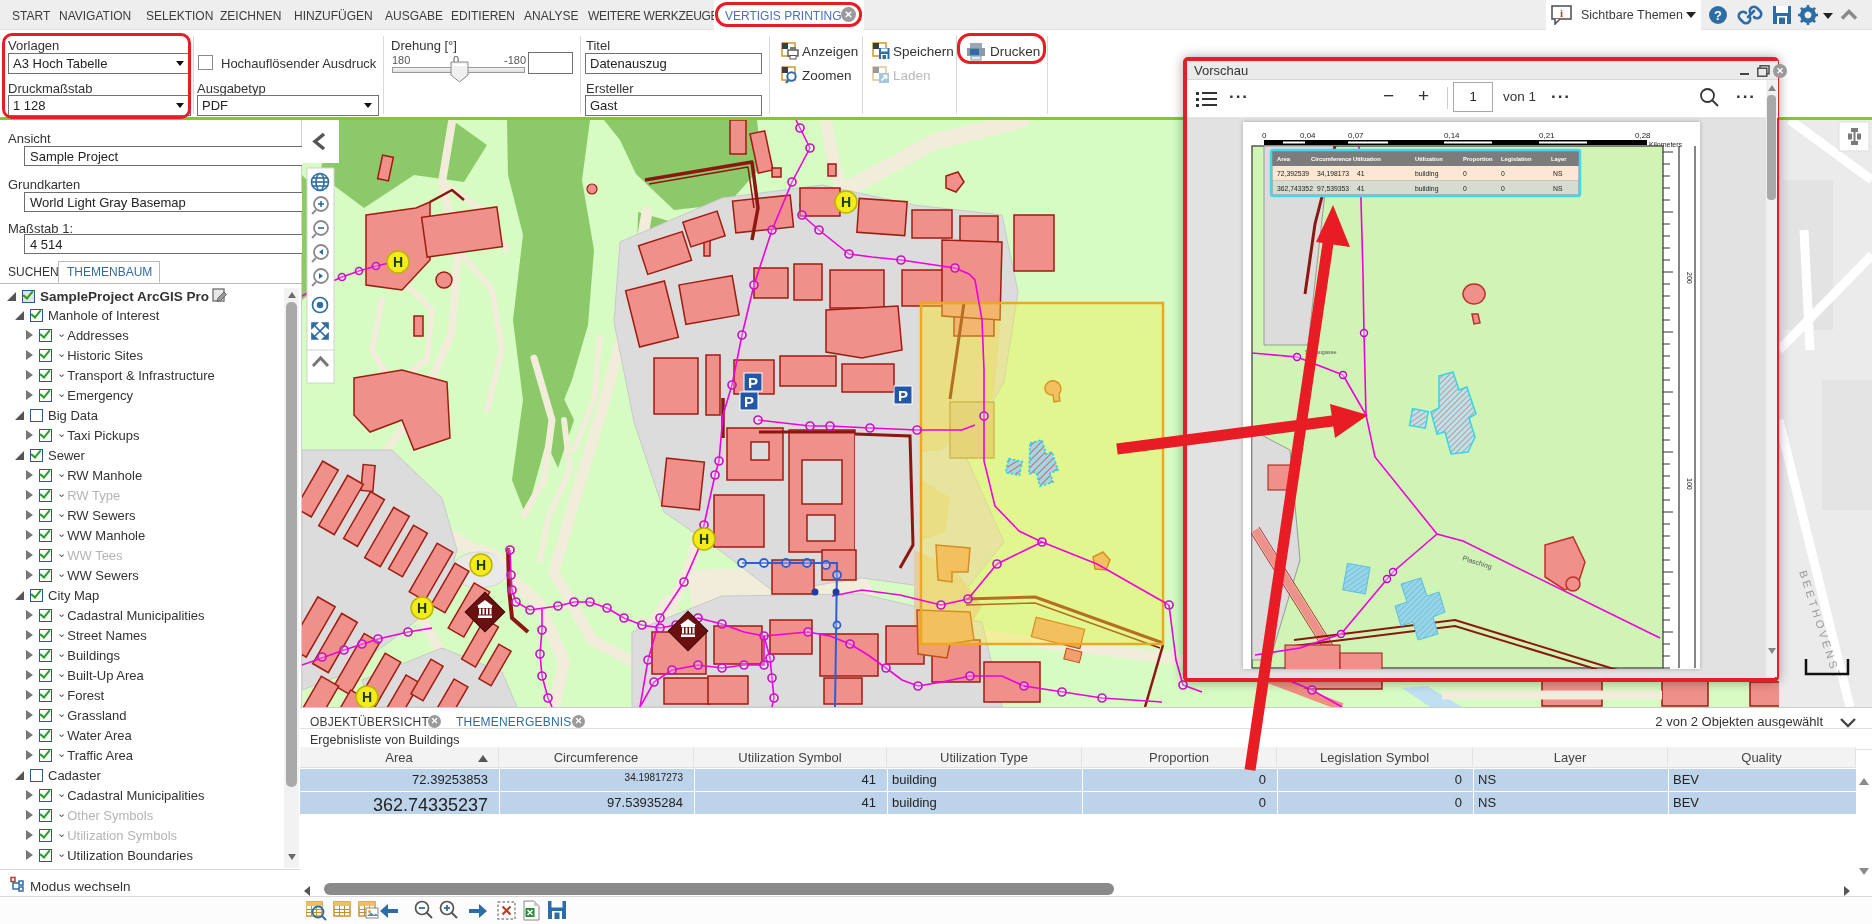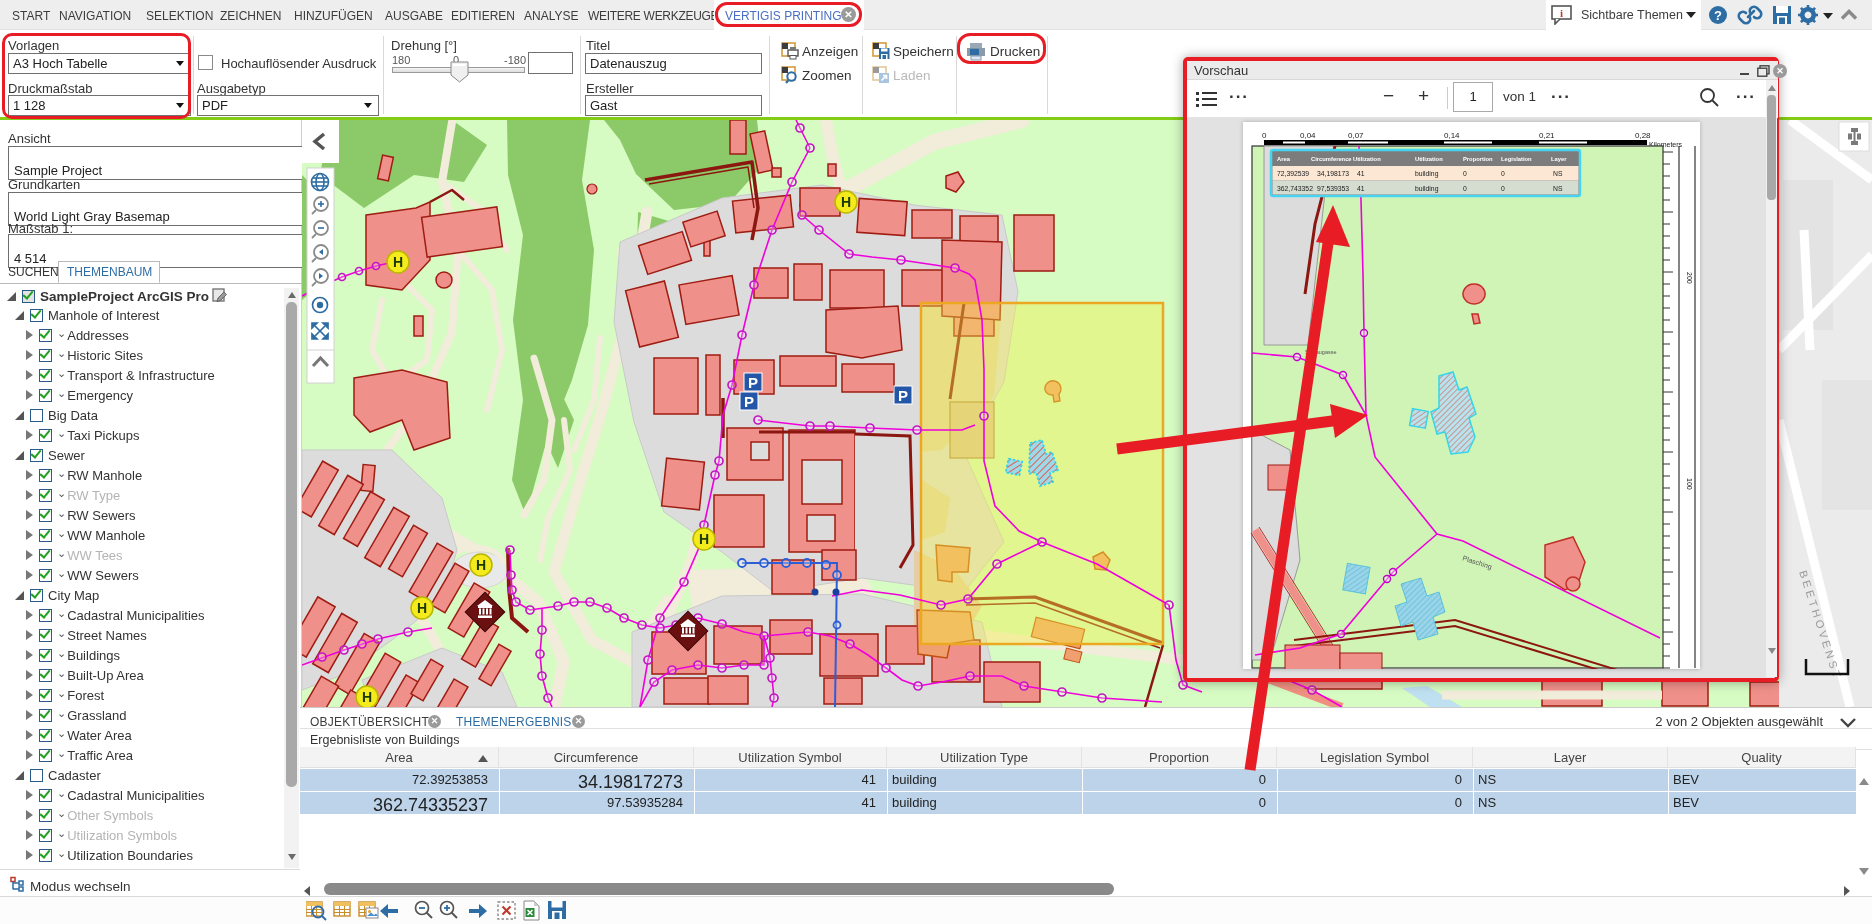--- a/index.html
+++ b/index.html
@@ -18,21 +18,21 @@
 .rlabel{position:absolute;font-size:13px;color:#333;white-space:nowrap}
 .rselect{position:absolute;height:21px;border:1px solid #717171;background:#fff;font-size:13px;color:#222;padding:2px 4px;white-space:nowrap}
 .rselect .dar{position:absolute;right:6px;top:7px;width:0;height:0;border-left:4.5px solid transparent;border-right:4.5px solid transparent;border-top:5px solid #111}
 .rinput{position:absolute;height:21px;border:1px solid #717171;background:#fff;font-size:13px;color:#222;padding:2px 4px}
 .btnlabel{position:absolute;font-size:13.5px;color:#333;white-space:nowrap}
 
 .redbox{position:absolute;border:3px solid #e81c24;border-radius:10px;pointer-events:none}
 
 #leftpanel{left:0;top:120px;width:302px;height:776px;background:#fff;border-right:1px solid #cfcfcf}
 .lplabel{position:absolute;left:8px;font-size:13px;color:#333}
-.lpselect{position:absolute;left:8px;width:316px;height:20px;border:1px solid #6e6e6e;background:#fff;font-size:13px;color:#222;padding:16px 5px}
+.lpselect{position:absolute;left:24px;width:316px;height:20px;border:1px solid #6e6e6e;background:#fff;font-size:13px;color:#222;padding:2px 5px}
 .lpselect .dar{position:absolute;right:7px;top:7px;width:0;height:0;border-left:4.5px solid transparent;border-right:4.5px solid transparent;border-top:5px solid #111}
 .ltab{position:absolute;top:145px;font-size:12px;z-index:3}
 #tree{position:absolute;left:0;top:166px;width:283px;height:580px;font-size:13px}
 .trow{position:absolute;white-space:nowrap;height:18px}
 .cb{display:inline-block;width:13px;height:13px;border:1.7px solid #2a5a8a;background:#fff;position:relative;vertical-align:-2px;margin-right:5px}
 .cb.g{background:#e3e3e3}
 .cb.on:after{content:"";position:absolute;left:2px;top:-2px;width:4px;height:8px;border:solid #22a022;border-width:0 2.6px 2.6px 0;transform:rotate(40deg)}
 .exp-open{display:inline-block;width:0;height:0;border-left:9px solid transparent;border-bottom:9px solid #555;margin-right:6px}
 .exp-closed{display:inline-block;width:0;height:0;border-top:5px solid transparent;border-bottom:5px solid transparent;border-left:7px solid #777;margin-right:6px}
 .chev{color:#555;font-size:11px;margin-right:1px;display:inline-block;transform:translateY(-3px)}
@@ -625,21 +625,21 @@
 <div class="abs" style="left:199px;top:0;width:195px;height:21px;border-right:1px solid #e3e3e3;color:#444;font-size:13px;text-align:center;padding-top:3px">Circumference</div>
 <div class="abs" style="left:394px;top:0;width:193px;height:21px;border-right:1px solid #e3e3e3;color:#444;font-size:13px;text-align:center;padding-top:3px">Utilization Symbol</div>
 <div class="abs" style="left:587px;top:0;width:195px;height:21px;border-right:1px solid #e3e3e3;color:#444;font-size:13px;text-align:center;padding-top:3px">Utilization Type</div>
 <div class="abs" style="left:782px;top:0;width:195px;height:21px;border-right:1px solid #e3e3e3;color:#444;font-size:13px;text-align:center;padding-top:3px">Proportion</div>
 <div class="abs" style="left:977px;top:0;width:196px;height:21px;border-right:1px solid #e3e3e3;color:#444;font-size:13px;text-align:center;padding-top:3px">Legislation Symbol</div>
 <div class="abs" style="left:1173px;top:0;width:195px;height:21px;border-right:1px solid #e3e3e3;color:#444;font-size:13px;text-align:center;padding-top:3px">Layer</div>
 <div class="abs" style="left:1368px;top:0;width:188px;height:21px;border-right:1px solid #e3e3e3;color:#444;font-size:13px;text-align:center;padding-top:3px">Quality</div>
 <div class="abs" style="left:178px;top:8px;width:0;height:0;border-left:5px solid transparent;border-right:5px solid transparent;border-bottom:7px solid #555"></div>
 <div class="abs" style="left:0;top:22px;width:1556px;height:22px;background:#bdd3ea"></div>
 <div class="abs" style="left:0px;top:22px;width:199px;height:22px;font-size:13px;color:#222;padding-top:3px;text-align:right;padding-right:11px;">72.39253853</div>
-<div class="abs" style="left:199px;top:22px;width:195px;height:22px;font-size:18px;color:#222;padding-top:3px;text-align:right;padding-right:11px;">34.19817273</div>
+<div class="abs" style="left:199px;top:22px;width:195px;height:22px;font-size:10px;color:#222;padding-top:3px;text-align:right;padding-right:11px;">34.19817273</div>
 <div class="abs" style="left:394px;top:22px;width:193px;height:22px;font-size:13px;color:#222;padding-top:3px;text-align:right;padding-right:11px;">41</div>
 <div class="abs" style="left:587px;top:22px;width:195px;height:22px;font-size:13px;color:#222;padding-top:3px;text-align:left;padding-left:5px;">building</div>
 <div class="abs" style="left:782px;top:22px;width:195px;height:22px;font-size:13px;color:#222;padding-top:3px;text-align:right;padding-right:11px;">0</div>
 <div class="abs" style="left:977px;top:22px;width:196px;height:22px;font-size:13px;color:#222;padding-top:3px;text-align:right;padding-right:11px;">0</div>
 <div class="abs" style="left:1173px;top:22px;width:195px;height:22px;font-size:13px;color:#222;padding-top:3px;text-align:left;padding-left:5px;">NS</div>
 <div class="abs" style="left:1368px;top:22px;width:188px;height:22px;font-size:13px;color:#222;padding-top:3px;text-align:left;padding-left:5px;">BEV</div>
 <div class="abs" style="left:0;top:45px;width:1556px;height:22px;background:#bdd3ea"></div>
 <div class="abs" style="left:0px;top:45px;width:199px;height:22px;font-size:18px;color:#222;padding-top:3px;text-align:right;padding-right:11px;">362.74335237</div>
 <div class="abs" style="left:199px;top:45px;width:195px;height:22px;font-size:13px;color:#222;padding-top:3px;text-align:right;padding-right:11px;">97.53935284</div>
 <div class="abs" style="left:394px;top:45px;width:193px;height:22px;font-size:13px;color:#222;padding-top:3px;text-align:right;padding-right:11px;">41</div>

